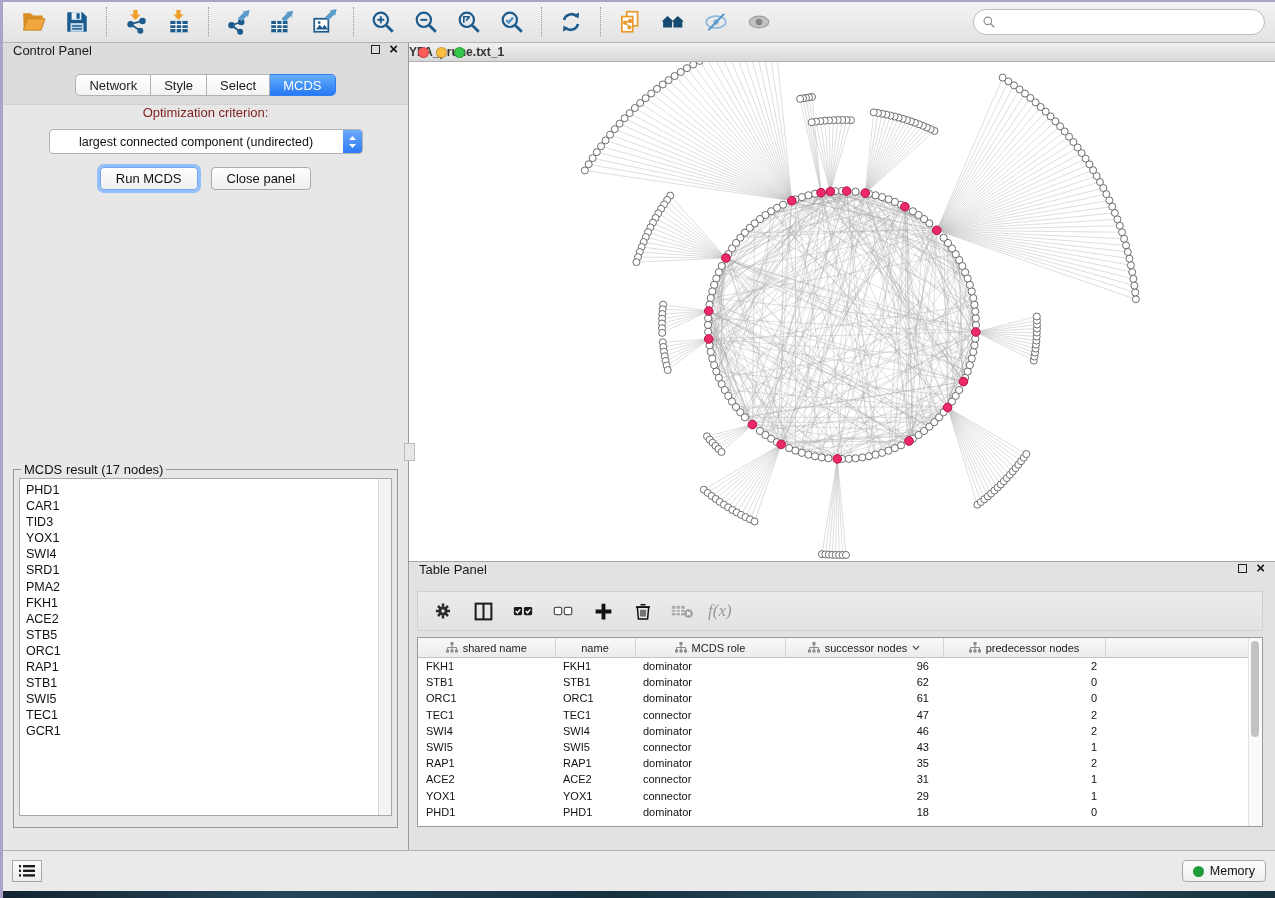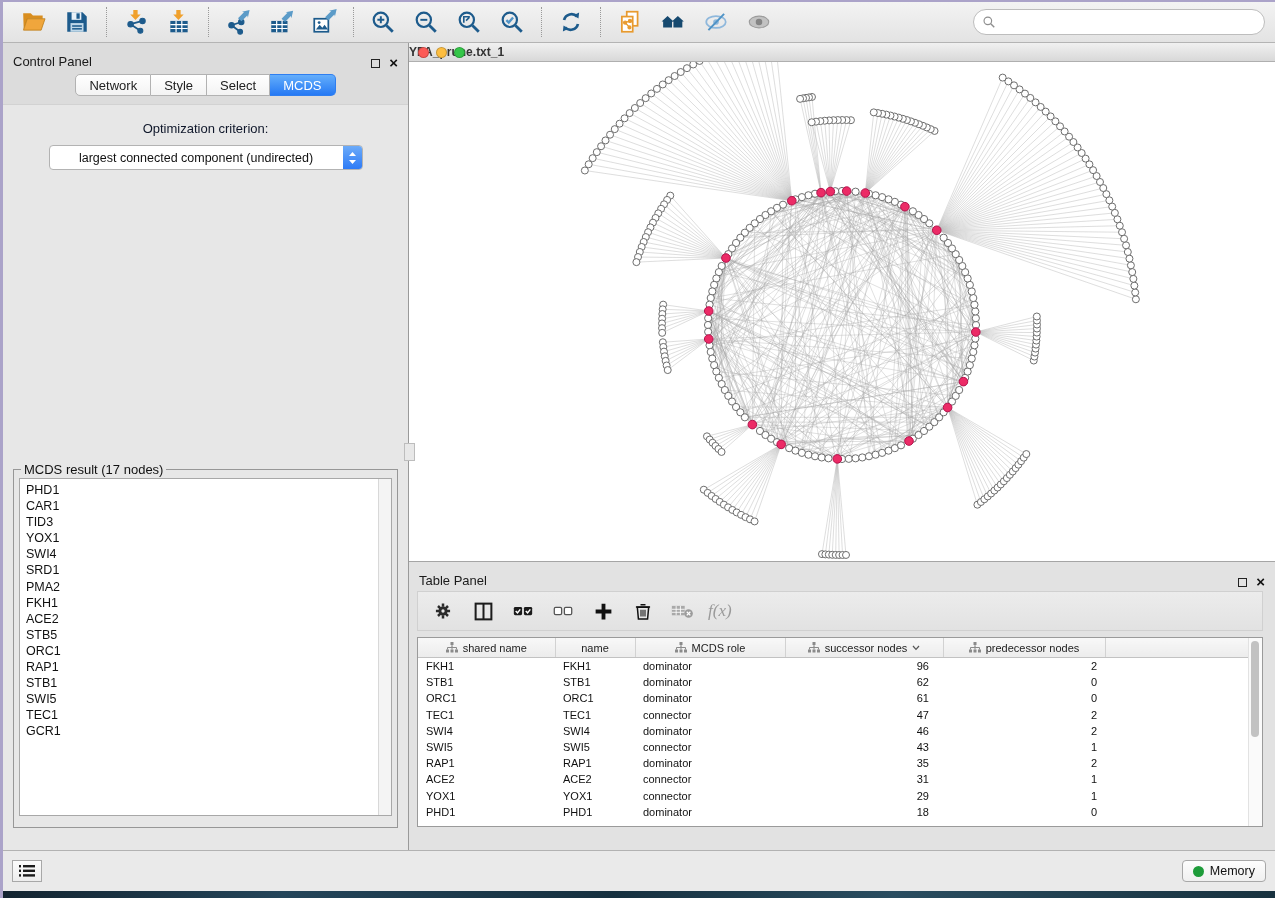--- a/index.html
+++ b/index.html
@@ -11,33 +11,33 @@
   .tb-btn svg{width:26px;height:26px;}
   .tb-sep{width:0;height:30px;border-left:1px dotted #9a9a9a;margin:0 7px;}
   .search-wrap{margin-left:auto;position:relative;}
   .search-wrap svg{position:absolute;left:9px;top:6px;width:14px;height:14px;}
   input.search{width:250px;height:24px;border:1px solid #bdbdbd;border-radius:13px;background:#fff;padding:0 10px 0 30px;font-size:12px;outline:none;}
   
   .main{flex:1;display:flex;min-height:0;position:relative;}
   .split-handle{position:absolute;left:401px;top:400px;width:9px;height:16px;background:#e8e8e8;border:1px solid #bdbdbd;z-index:5;}
   
   .control-panel{width:406px;flex:0 0 406px;background:#dcdcdc;border-right:1px solid #9a9a9a;display:flex;flex-direction:column;box-sizing:border-box;}
-  .panel-header{height:26px;flex:0 0 26px;display:flex;align-items:flex-end;padding:0 10px;font-size:13px;color:#1a1a1a;}
+  .panel-header{height:26px;flex:0 0 26px;display:flex;align-items:flex-start;padding:0 10px;font-size:13px;color:#1a1a1a;}
   .win-controls{margin-left:auto;display:flex;gap:9px;align-items:center;}
   .float-btn{width:9px;height:9px;border:1.5px solid #222;background:none;padding:0;}
   .close-btn{font-weight:900;font-size:15px;line-height:12px;color:#111;background:none;border:none;padding:0;}
   .seg-row{display:flex;justify-content:flex-end;}
   .seg-btn{height:22px;padding:0 13px;background:linear-gradient(#ffffff,#f3f3f3);border:1px solid #b2b2b2;border-left:none;font-size:13px;color:#222;font-family:inherit;}
   .seg-btn:first-child{border-left:1px solid #b2b2b2;border-radius:5px 0 0 5px;}
   .seg-btn:last-child{border-radius:0 5px 5px 0;}
   .seg-btn.selected{background:linear-gradient(#64aefb,#2579f4);border-color:#2e7ef0;color:#fff;}
   .cp-pane{flex:1;background:#e7e7e7;margin-top:8px;display:flex;flex-direction:column;min-height:0;border-top:1px solid #d2d2d2;}
   .cp-pane{margin-top:0;} 
   #cp-tabs{margin:5px auto 8px;}
-  .opt-label{font-size:13px;color:#0f172a;text-align:center;margin-top:16px;}
+  .opt-label{font-size:13px;color:#7f1d1d;text-align:center;}
   .select-box{margin:9px auto 0;width:312px;height:23px;background:#fff;border:1px solid #b3b3b3;border-radius:4px;display:flex;align-items:stretch;overflow:hidden;}
   .select-text{flex:1;font-size:12.5px;color:#111;display:flex;align-items:center;justify-content:center;}
   .select-stepper{width:19px;background:linear-gradient(#6cabf9,#2e7bf6);display:flex;align-items:center;justify-content:center;}
   .btn-row{margin-top:13px;display:flex;justify-content:center;gap:13px;}
   .push-btn{height:23px;padding:0 15px;background:linear-gradient(#ffffff,#efefef);border:1px solid #ababab;border-radius:4px;font-size:13px;color:#111;font-family:inherit;}
   .push-btn.focused{box-shadow:0 0 0 3px #93c0f8;border-color:#6ea7ef;}
   #mcds-group{margin:auto 10px 22px;border:1px solid #979797;height:366px;box-sizing:border-box;padding:1px 5px 6px;background:#e7e7e7;}
   #mcds-group legend{font-size:13px;color:#111;padding:0 3px;margin-left:2px;}
   .mcds-list{background:#fff;border:1px solid #a8a8a8;height:338px;box-sizing:border-box;position:relative;overflow:hidden;text-align:left;padding:3px 14px 0 6px;font-size:12.5px;line-height:16.1px;color:#111;}
   .mcds-scroll{position:absolute;top:0;right:0;bottom:0;width:12px;background:#f4f4f4;border-left:1px solid #d8d8d8;}
@@ -241,20 +241,24 @@
       <div class="cp-pane">
         <div class="opt-label">Optimization criterion:</div>
         <div class="select-box">
           <span class="select-text">largest connected component (undirected)</span>
           <span class="select-stepper">
             <svg width="9" height="14" viewBox="0 0 9 14">
                 <path d="M4.5 1L8 5H1z" fill="#fff"></path>
                 <path d="M4.5 13L1 9h7z" fill="#fff"></path>
               </svg>
           </span>
+        </div>
+        <div class="btn-row">
+          <button class="push-btn focused">Run MCDS</button>
+          <button class="push-btn">Close panel</button>
         </div>
         <fieldset id="mcds-group">
           <legend>MCDS result (17 nodes)</legend>
           <div class="mcds-list" id="mcds-list">
             <div class="mcds-scroll"></div>
           <div>PHD1</div>
               <div>CAR1</div>
               <div>TID3</div>
               <div>YOX1</div>
               <div>SWI4</div>

